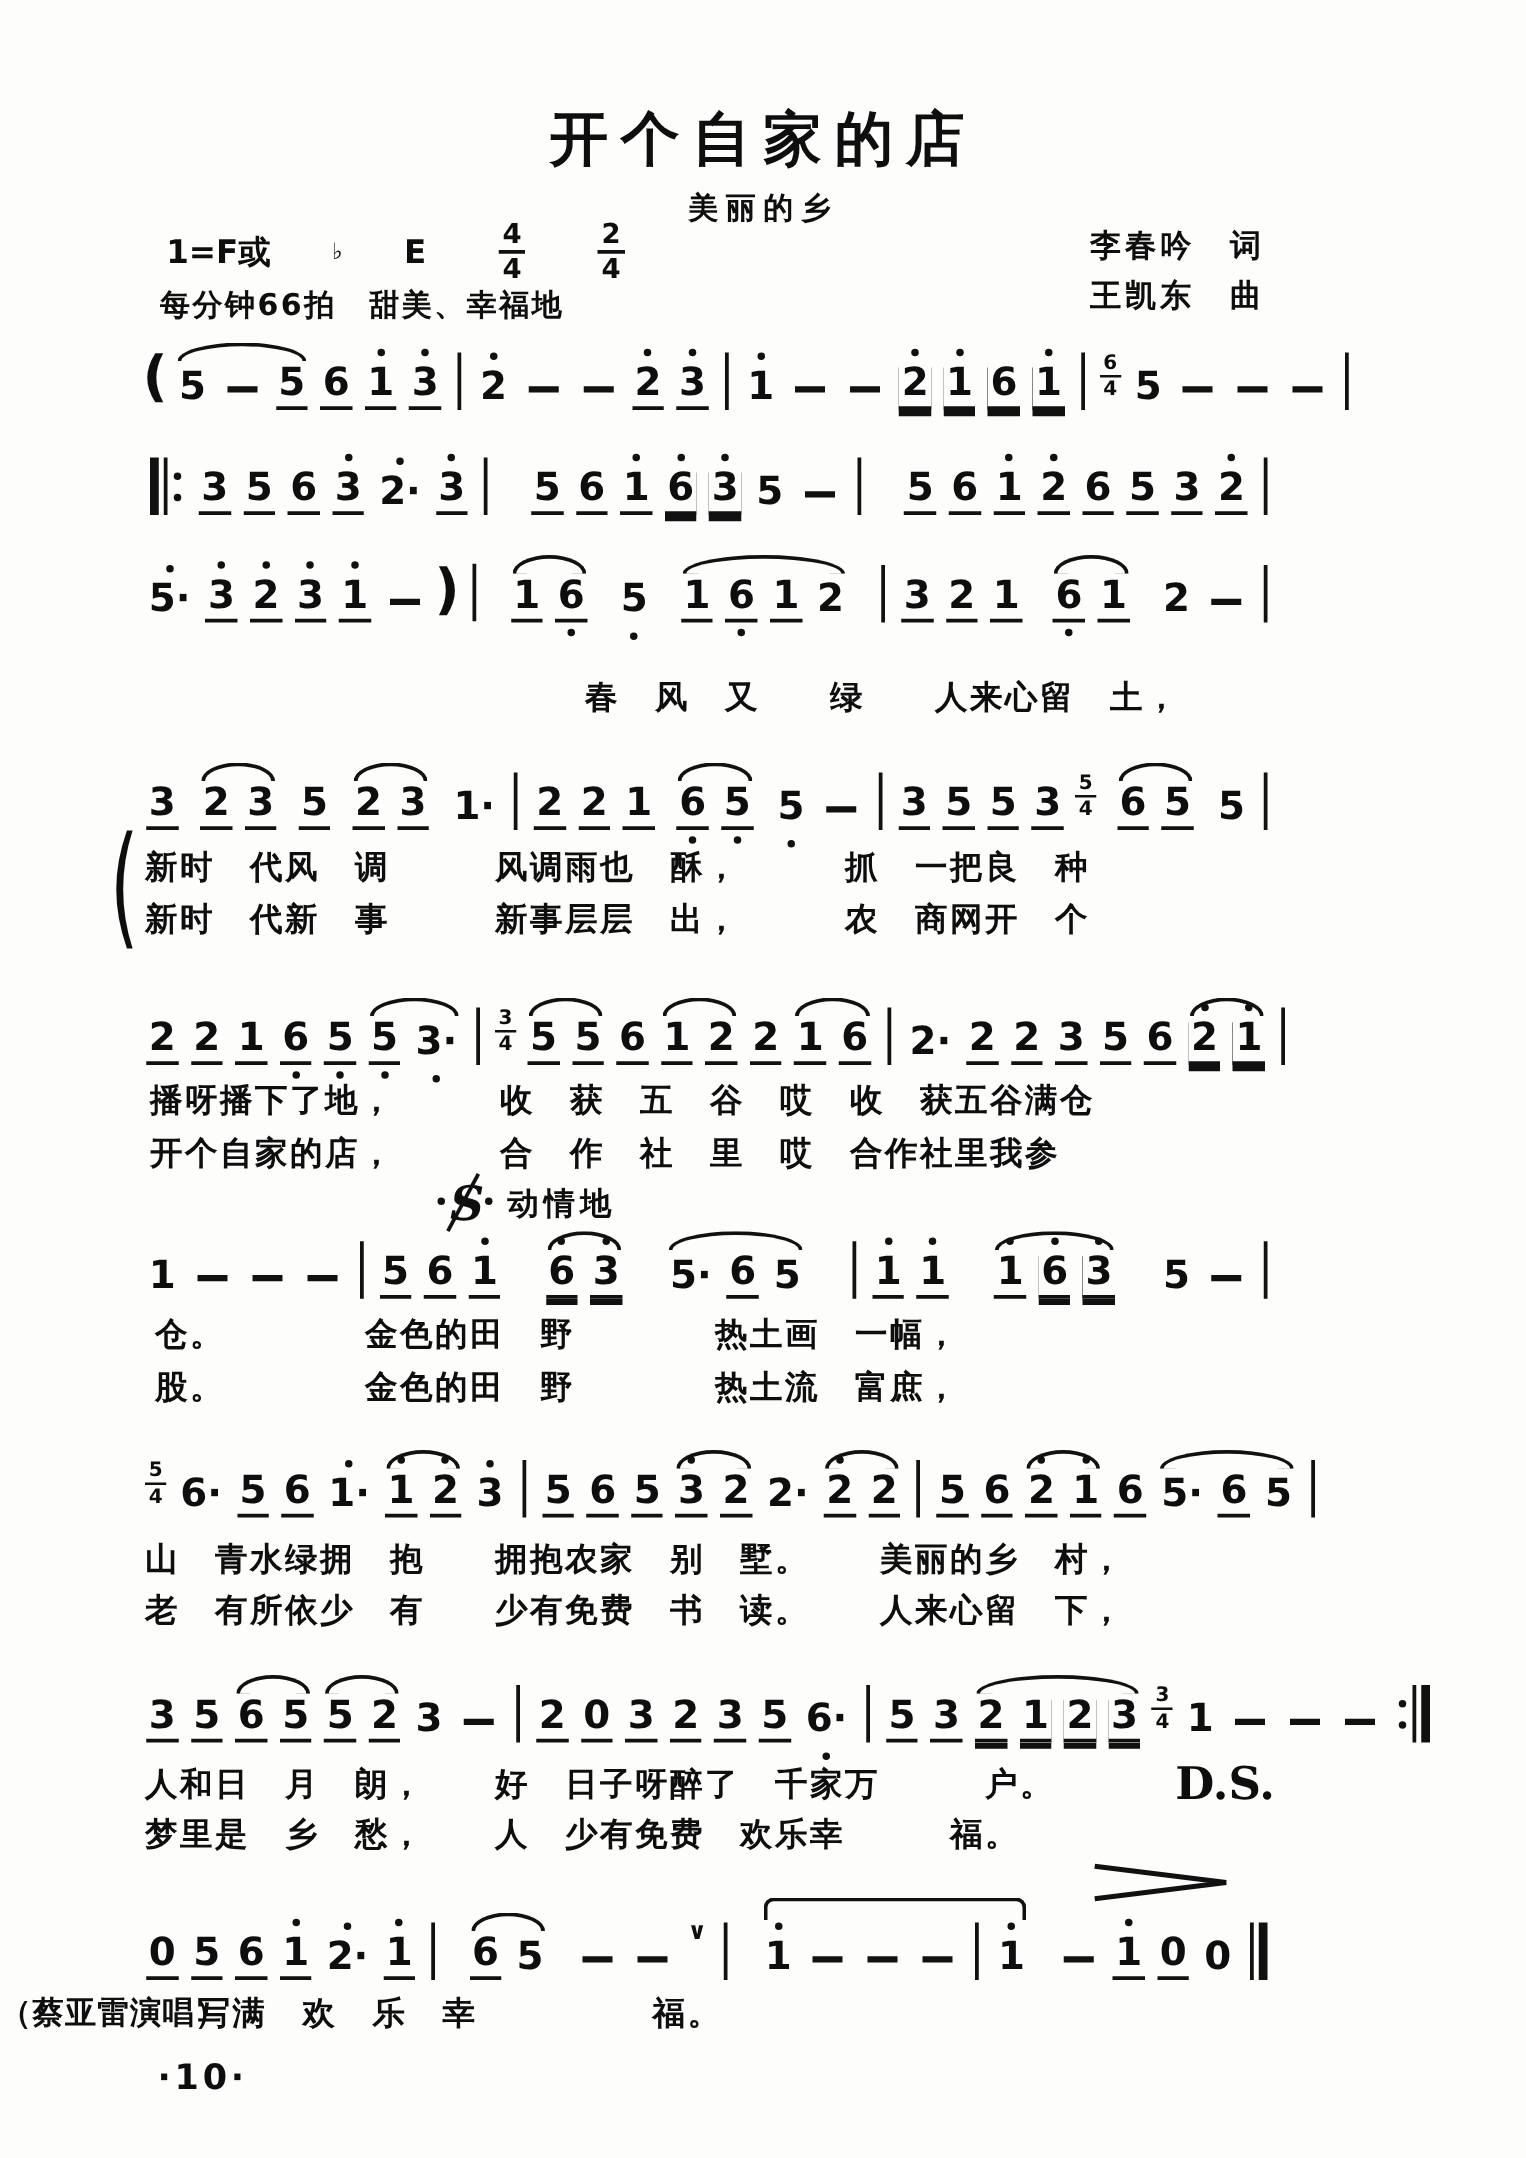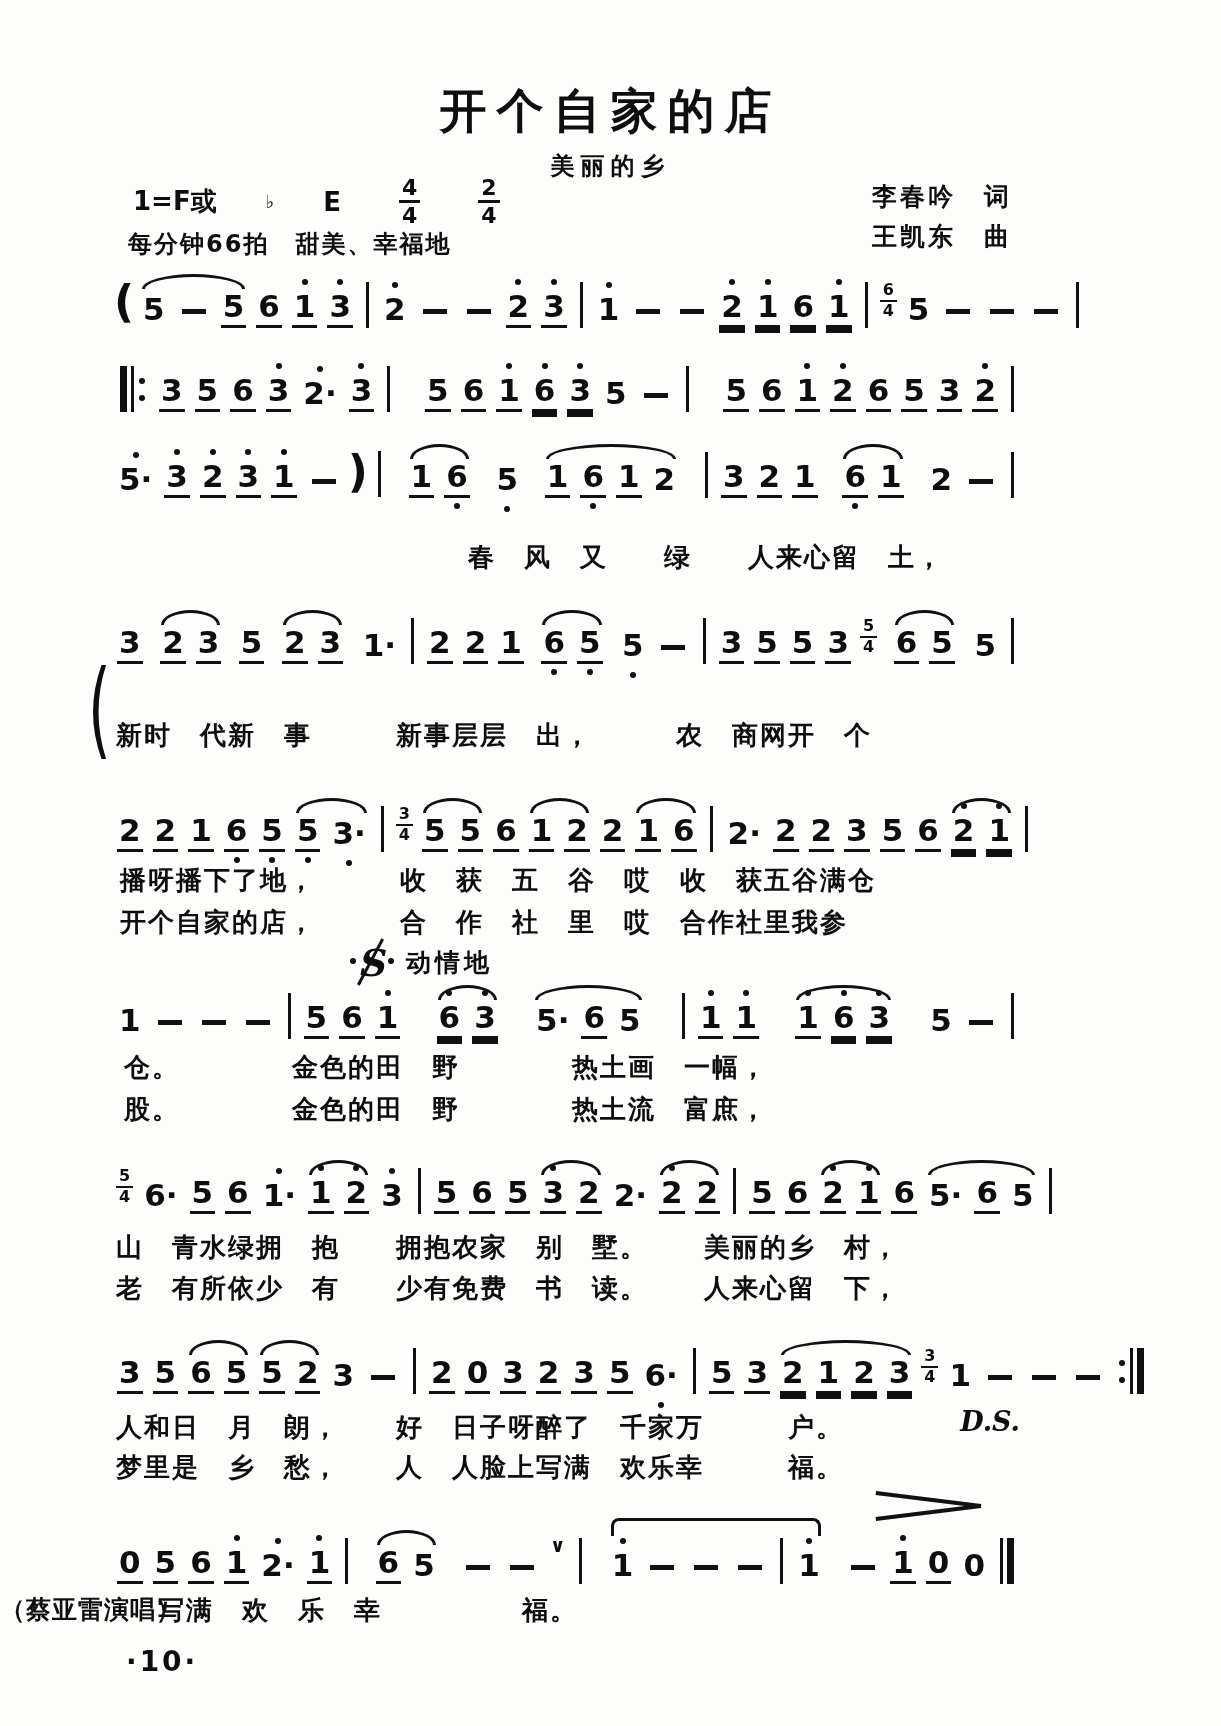--- a/index.html
+++ b/index.html
@@ -53,22 +53,22 @@
   .segno{position:absolute;left:352px;top:938px;width:38px;height:48px;}
   .segno .s{position:absolute;left:8px;top:2px;font-size:38px;font-weight:800;font-style:italic;
             font-family:"DejaVu Serif",serif;}
   .segno .sl{position:absolute;left:17px;top:-2px;width:3px;height:52px;background:#111;
              transform:rotate(28deg);}
   .segno .d1,.segno .d2{position:absolute;top:20px;width:6px;height:6px;border-radius:50%;background:#111;}
   .segno .d1{left:-2px;} .segno .d2{right:-4px;}
   .emo{position:absolute;left:406px;top:946px;font-size:25px;font-weight:800;letter-spacing:4px;}
   .brace{position:absolute;left:88px;top:656px;font-size:106px;font-weight:400;line-height:1;
          transform:scaleX(.55);transform-origin:left center;}
-  .ds{position:absolute;left:930px;top:1406px;width:90px;text-align:right;font-size:27px;
-      font-weight:800;font-style:italic;font-family:"DejaVu Serif",serif;}
+  .ds{position:absolute;left:930px;top:1406px;width:90px;text-align:right;font-size:36px;
+      font-weight:800;font-family:"DejaVu Serif",serif;}
   .performer{position:absolute;left:0;width:1014px;top:1593px;
              font-size:25px;font-weight:800;letter-spacing:1px;}
   .hairpin{position:absolute;left:875px;top:1490px;width:108px;height:34px;}
   .hairpin::before,.hairpin::after{content:"";position:absolute;left:0;width:106px;height:0;
       border-top:4px solid #111;transform-origin:right center;}
   .hairpin::before{top:14px;transform:rotate(7deg);}
   .hairpin::after{top:14px;transform:rotate(-7deg);}
   .pageno{position:absolute;left:126px;top:1645px;font-size:28px;font-weight:800;letter-spacing:3px;}
 </style>
 </head>
@@ -292,20 +292,21 @@
             <span class="note u1">5</span>
           </span>
           <span class="grp">
             <span class="note">5</span>
             <span class="bw">
               <span class="b"></span>
             </span>
           </span>
         </div>
       </div>
+      <div class="lyr" style="top: 676px; padding-left: 0px;">新时　代风　调　　　风调雨也　酥，　　　抓　一把良　种</div>
       <div class="lyr" style="top: 718px; padding-left: 0px;">新时　代新　事　　　新事层层　出，　　　农　商网开　个</div>
       <div class="system" style="top: 788px;">
         <div class="noteline">
           <span class="grp">
             <span class="note u1">2</span>
             <span class="note u1">2</span>
             <span class="note u1">1</span>
             <span class="note u1">6<i class="dd"></i></span>
             <span class="note u1">5<i class="dd"></i></span>
           </span>
@@ -527,21 +528,21 @@
                 <span class="dot"></span>
                 <span class="dot"></span>
               </span>
               <span class="b"></span>
               <span class="bk"></span>
             </span>
           </span>
         </div>
       </div>
       <div class="lyr" style="top: 1410px; padding-left: 0px;">人和日　月　朗，　　好　日子呀醉了　千家万　　　户。</div>
-      <div class="lyr" style="top: 1450px; padding-left: 0px;">梦里是　乡　愁，　　人　人脸上写满　欢乐幸　　　福。</div>
+      <div class="lyr" style="top: 1450px; padding-left: 0px;">梦里是　乡　愁，　　人　少有免费　欢乐幸　　　福。</div>
       <div class="system" style="top: 1520px;">
         <div class="noteline">
           <span class="grp">
             <span class="note u1">0</span>
             <span class="note u1">5</span>
             <span class="note u1">6</span>
             <span class="note u1">1<i class="du"></i></span>
             <span class="note">2·<i class="du"></i></span>
             <span class="note u1">1<i class="du"></i></span>
             <span class="bw">

